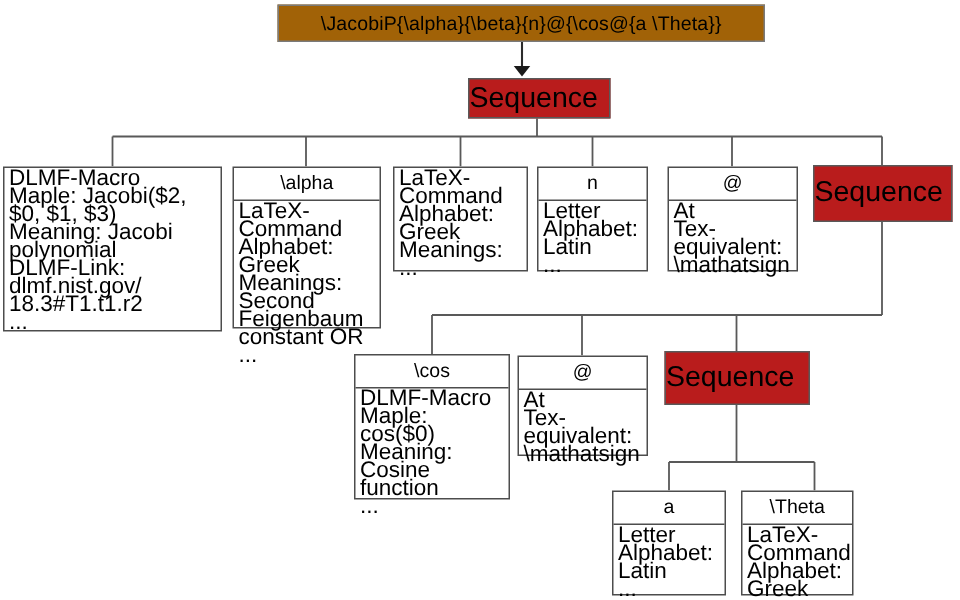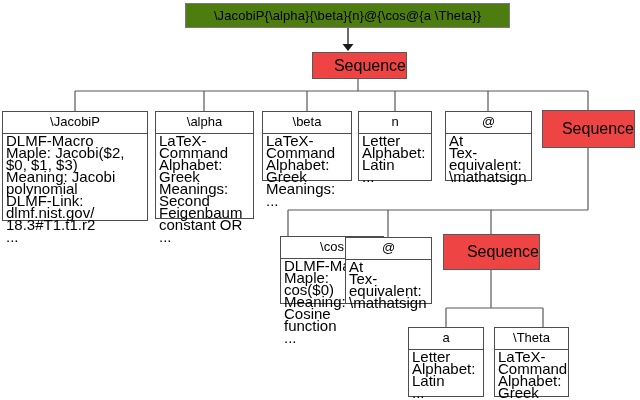--- a/index.html
+++ b/index.html
@@ -4,28 +4,28 @@
 <style>
   html,body { margin:0; padding:0; background:#ffffff; }
   #figure {
     position:relative; width:640px; height:400px; background:#ffffff;
     font-family:"Liberation Sans", sans-serif; color:#000;
     overflow:hidden;
   }
   #connectors { position:absolute; left:0; top:0; width:640px; height:400px; z-index:0; }
   .formula-box {
     position:absolute; left:185px; top:3px; width:325px; height:25px;
-    border:1.4px solid #7a7a7a; background:#4d7c0f; box-sizing:border-box;
+    border:1.4px solid #7a7a7a; background:#a16207; box-sizing:border-box;
     display:flex; align-items:center; justify-content:center;
     font-size:13px; letter-spacing:0.1px; z-index:1;
   }
   .seq {
-    position:absolute; background:#ef4444; border:1.5px solid #595959; box-sizing:border-box;
-    display:flex; align-items:center; justify-content:flex-end;
-    font-size:16px; z-index:1;
+    position:absolute; background:#b91c1c; border:1.5px solid #595959; box-sizing:border-box;
+    display:flex; align-items:center; justify-content:flex-start;
+    font-size:19px; z-index:1;
   }
   .node {
     position:absolute; background:#fff; border:1.5px solid #4d4d4d; box-sizing:border-box;
     z-index:1;
   }
   .node-title {
     text-align:center; font-size:13px; padding:2px 0 3px;
     border-bottom:1.5px solid #4d4d4d; line-height:16px;
   }
   .node-body {
@@ -52,40 +52,38 @@
 
   <div class="formula-box">
     <span>\JacobiP{\alpha}{\beta}{n}@{\cos@{a \Theta}}</span>
   </div>
 
   <div class="seq" style="left:312px; top:52px; width:95px; height:27px;">
     <span>Sequence</span>
   </div>
 
   <div class="node" style="left:2px; top:111px; width:146px; height:110px;">
-    <div class="node-title">\JacobiP</div>
     <div class="node-body">DLMF-Macro
 Maple: Jacobi($2, $0, $1, $3)
 Meaning: Jacobi polynomial
 DLMF-Link: dlmf.nist.gov/
 18.3#T1.t1.r2
 ...</div>
   </div>
 
   <div class="node" style="left:155px; top:111px; width:99px; height:108px;">
     <div class="node-title">\alpha</div>
     <div class="node-body">LaTeX-Command
 Alphabet: Greek
 Meanings: Second
 Feigenbaum
 constant OR ...</div>
   </div>
 
   <div class="node" style="left:262px; top:111px; width:90px; height:70px;">
-    <div class="node-title">\beta</div>
     <div class="node-body">LaTeX-Command
 Alphabet: Greek
 Meanings: ...</div>
   </div>
 
   <div class="node" style="left:358px; top:111px; width:74px; height:70px;">
     <div class="node-title">n</div>
     <div class="node-body">Letter
 Alphabet: Latin
 ...</div>
@@ -95,21 +93,21 @@
     <div class="node-title">@</div>
     <div class="node-body">At
 Tex-equivalent:
 \mathatsign</div>
   </div>
 
   <div class="seq" style="left:542px; top:110px; width:93px; height:38px;">
     <span>Sequence</span>
   </div>
 
-  <div class="node" style="left:236px; top:236px; width:104px; height:68px;margin-left:44px;">
+  <div class="node" style="left:236px; top:236px; width:104px; height:97px;">
     <div class="node-title">\cos</div>
     <div class="node-body">DLMF-Macro
 Maple: cos($0)
 Meaning: Cosine
 function
 ...</div>
   </div>
 
   <div class="node" style="left:345px; top:237px; width:87px; height:67px;">
     <div class="node-title">@</div>

